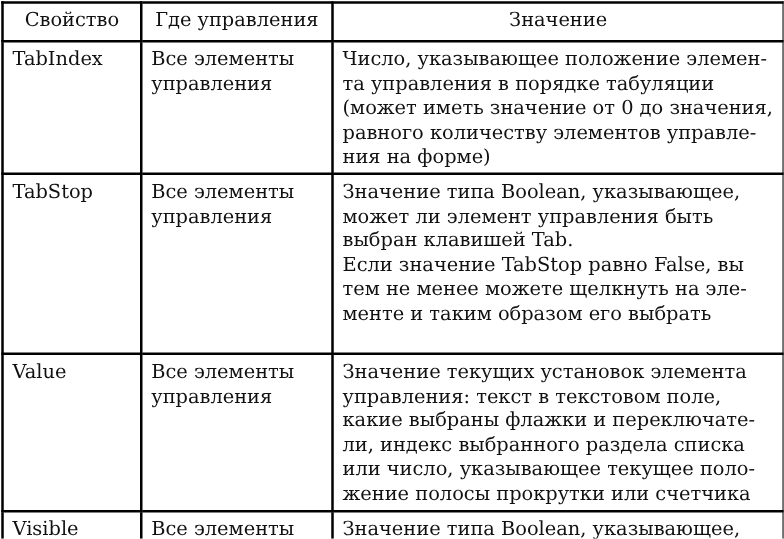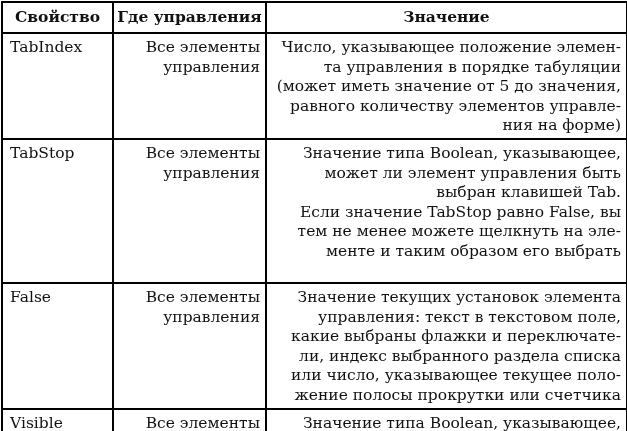--- a/index.html
+++ b/index.html
@@ -26,32 +26,32 @@
     color: #111111;
   }
   table.props th,
   table.props td {
     border: 2px solid #000000;
     vertical-align: top;
     box-sizing: border-box;
     overflow: hidden;
   }
   table.props th {
-    font-weight: bold;
+    font-weight: normal;
     text-align: center;
     padding: 4px 2px 3px 2px;
     height: 31px;
   }
   table.props td {
     padding: 4px 5px 2px 7px;
   }
   col.c-property { width: 111px; }
   col.c-applies  { width: 153px; }
   col.c-desc     { width: 361px; }
-  .multiline { white-space: pre-line; text-align: right; }
+  .multiline { white-space: pre-line; }
   tr.r-tabindex { height: 86px; }
   tr.r-tabstop  { height: 144px; }
   tr.r-value    { height: 115px; }
   tr.r-visible  { height: 43px;  }
 </style>
 </head>
 <body>
 
 <div class="page">
   <table class="props">
@@ -67,37 +67,37 @@
         <th>Значение</th>
       </tr>
     </thead>
     <tbody>
       <tr class="r-tabindex">
         <td>TabIndex</td>
         <td class="multiline">Все элементы
 управления</td>
         <td class="multiline">Число, указывающее положение элемен-
 та управления в порядке табуляции
-(может иметь значение от 5 до значения,
+(может иметь значение от 0 до значения,
 равного количеству элементов управле-
 ния на форме)</td>
       </tr>
       <tr class="r-tabstop">
         <td>TabStop</td>
         <td class="multiline">Все элементы
 управления</td>
         <td class="multiline">Значение типа Boolean, указывающее,
 может ли элемент управления быть
 выбран клавишей Tab.
 Если значение TabStop равно False, вы
 тем не менее можете щелкнуть на эле-
 менте и таким образом его выбрать</td>
       </tr>
       <tr class="r-value">
-        <td>False</td>
+        <td>Value</td>
         <td class="multiline">Все элементы
 управления</td>
         <td class="multiline">Значение текущих установок элемента
 управления: текст в текстовом поле,
 какие выбраны флажки и переключате-
 ли, индекс выбранного раздела списка
 или число, указывающее текущее поло-
 жение полосы прокрутки или счетчика</td>
       </tr>
       <tr class="r-visible">

